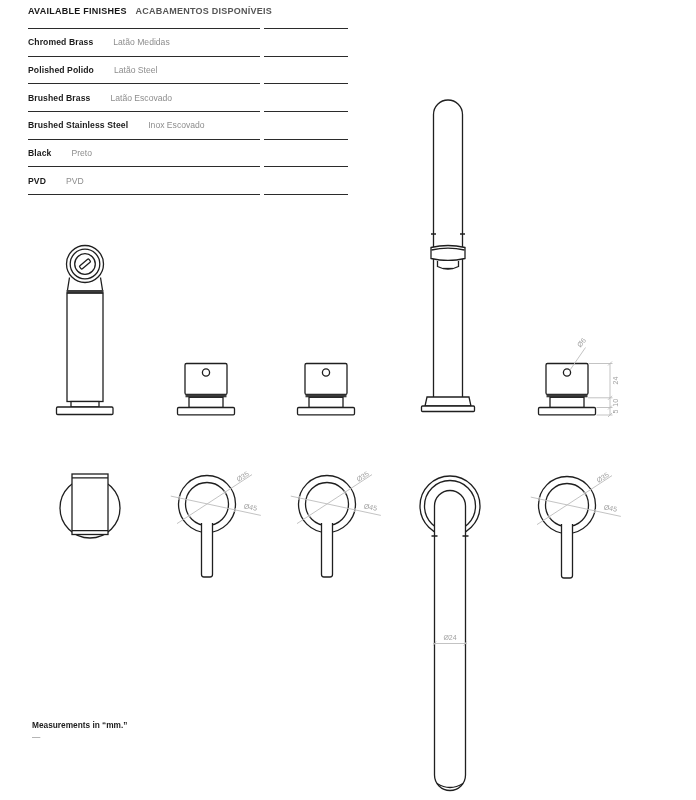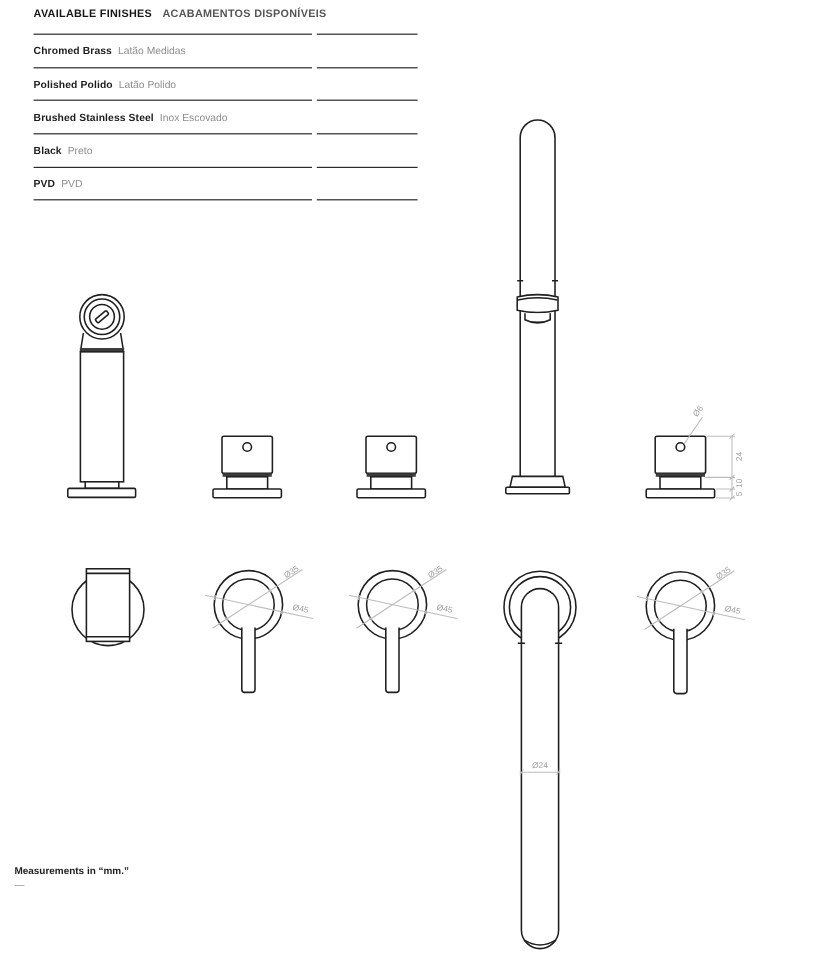--- a/index.html
+++ b/index.html
@@ -2,25 +2,25 @@
 <html><head>
 <meta charset="utf-8">
 <style>
   *{box-sizing:border-box;margin:0;padding:0}
   html,body{width:696px;height:800px;background:#fff;font-family:"Liberation Sans",sans-serif}
   .page{position:relative;width:696px;height:800px;background:#fff;overflow:hidden}
   .hdr{position:absolute;left:28px;top:6px;font-size:9px;font-weight:700;letter-spacing:.25px;white-space:nowrap}
   .t-en{color:#161616}
   .t-pt{color:#555;margin-left:6px}
   .ftable{position:absolute;left:28px;top:28px;width:320px;border-top:1.4px solid #2b2b2b}
-  .frow{height:27.7px;border-bottom:1.4px solid #2b2b2b;display:flex;align-items:center;gap:5px}
+  .frow{height:27.7px;border-bottom:1.4px solid #2b2b2b;display:flex;align-items:center;gap:20px}
   .f-en{font-size:8.6px;font-weight:700;color:#1c1c1c;letter-spacing:.1px}
   .f-pt{font-size:8.6px;color:#8d8d8d}
   .gapmask{position:absolute;left:231.5px;top:-3px;width:4px;height:203px;background:#fff;z-index:3}
-  .notes{position:absolute;left:12px;top:719px;font-size:8.3px;line-height:12.1px;white-space:nowrap}
+  .notes{position:absolute;left:32px;top:719px;font-size:8.3px;line-height:12.1px;white-space:nowrap}
   .n-b{font-weight:700;color:#1c1c1c}
   .n-g{color:#8d8d8d}
   svg.draw{position:absolute;left:0;top:0}
   .ln{fill:none;stroke:#1f1f1f;stroke-width:1.3}
   .lnf{fill:#fff;stroke:#1f1f1f;stroke-width:1.3}
   .dk{fill:#3c3c3c;stroke:none}
   .dim{fill:none;stroke:#bcbcbc;stroke-width:.9}
   .dimt{fill:#a0a0a0;font-size:7px;font-family:"Liberation Sans",sans-serif}
 </style>
 </head>
@@ -34,21 +34,25 @@
   </div>
 
   <div class="ftable">
     <div class="gapmask"></div>
     <div class="frow">
       <span class="f-en">Chromed Brass</span>
       <span class="f-pt">Latão Medidas</span>
     </div>
     <div class="frow">
       <span class="f-en">Polished Polido</span>
-      <span class="f-pt">Latão Polido</span>
+      <span class="f-pt">Latão Steel</span>
+    </div>
+    <div class="frow">
+      <span class="f-en">Brushed Brass</span>
+      <span class="f-pt">Latão Escovado</span>
     </div>
     <div class="frow">
       <span class="f-en">Brushed Stainless Steel</span>
       <span class="f-pt">Inox Escovado</span>
     </div>
     <div class="frow">
       <span class="f-en">Black</span>
       <span class="f-pt">Preto</span>
     </div>
     <div class="frow">

